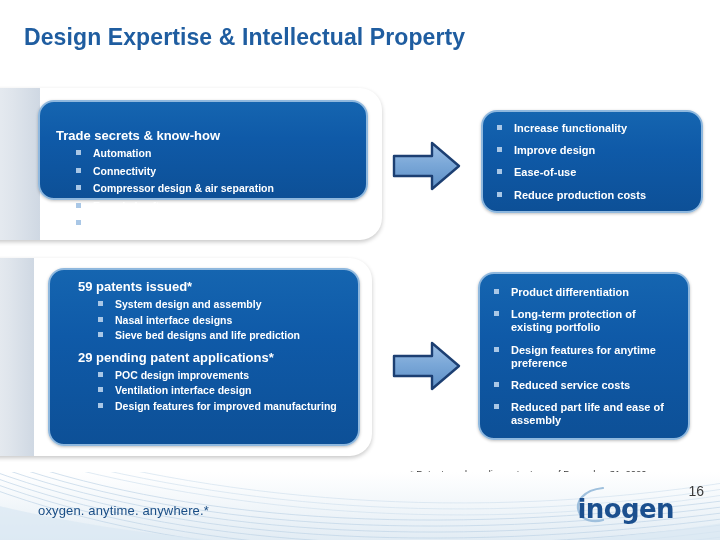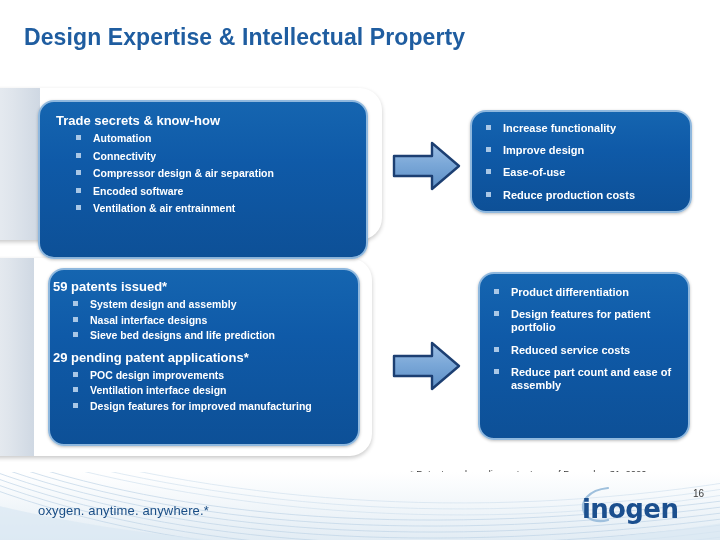--- a/index.html
+++ b/index.html
@@ -42,23 +42,23 @@
   
   .blue-box{
     position:absolute;
     background:linear-gradient(180deg,#1565b0 0%,#0f5aa8 38%,#0d5097 100%);
     border:2px solid #8fb8de;
     border-radius:16px;
     box-sizing:border-box;
     color:#ffffff;
     box-shadow:0 1px 3px rgba(0,0,0,.25);
   }
-  #box-trade{left:38px;top:100px;width:330px;height:159px;padding:10px 12px 8px 16px;}
-  #box-benefits-1{left:470px;top:110px;width:222px;height:103px;padding:10px 10px 8px 14px;}
-  #box-patents{left:48px;top:268px;width:312px;height:178px;padding:8px 10px 6px 3px;}
+  #box-trade{left:38px;top:100px;width:330px;height:100px;padding:25px 12px 8px 16px;}
+  #box-benefits-1{left:481px;top:110px;width:222px;height:103px;padding:10px 10px 8px 14px;}
+  #box-patents{left:48px;top:268px;width:312px;height:178px;padding:8px 10px 6px 28px;}
   #box-benefits-2{left:478px;top:272px;width:212px;height:168px;padding:12px 10px 23px 14px;}
 
   .box-heading{
     font-size:13px;font-weight:bold;color:#ffffff;
     margin:2px 0 3px 0;line-height:1.15;
   }
   .box-heading.second{margin-top:9px;}
 
   ul.bl{list-style:none;margin:0;padding:0;}
   ul.bl.indent{margin-left:20px;}
@@ -97,21 +97,21 @@
     font-size:13px;color:#1a4e86;letter-spacing:.15px;white-space:nowrap;
   }
   #logo-wrap{position:absolute;right:16px;bottom:18px;display:flex;align-items:flex-end;gap:7px;}
   #logo{position:relative;width:104px;height:30px;}
   #logo-text{
     position:absolute;left:0;bottom:-2px;
     font-size:26px;font-weight:bold;color:#1b4f8e;letter-spacing:-.6px;
     font-family:"DejaVu Sans", sans-serif;
   }
   #logo-swoosh{position:absolute;left:-4px;top:-8px;}
-  #page-number{font-size:10px;color:#3b3b3b;padding-bottom:23px;}
+  #page-number{font-size:14px;color:#3b3b3b;padding-bottom:23px;}
 </style>
 </head>
 <body>
 
 <div id="slide">
 
   <div id="slide-title">Design Expertise &amp; Intellectual Property</div>
 
   <div class="outer-shell one">
     <div class="shell-strip"></div>
@@ -178,23 +178,24 @@
           <stop offset="100%" stop-color="#5d8fc6"></stop>
         </linearGradient>
       </defs>
       <polygon points="2,16 40,16 40,3 67,26 40,49 40,36 2,36" fill="url(#arrGrad2)" stroke="#1c3f72" stroke-width="2.4" stroke-linejoin="round"></polygon>
     </svg>
   </div>
 
   <div class="blue-box" id="box-benefits-2">
     <ul class="bl airy big">
       <li>Product differentiation</li>
-      <li>Design features for patient portfolio</li>
+      <li>Long-term protection of existing portfolio</li>
+      <li>Design features for anytime preference</li>
       <li>Reduced service costs</li>
-      <li>Reduce part count and ease of assembly</li>
+      <li>Reduced part life and ease of assembly</li>
     </ul>
   </div>
 
   <div id="footnote">* Patents and pending patents as of December 31, 2020</div>
 
   <div id="footer">
     <svg id="footer-swoosh" viewBox="0 0 720 114" preserveAspectRatio="none">
       <g fill="none" stroke="#bed3e6" stroke-width="0.8" opacity="0.85">
         <path d="M-10,26 C180,96 430,112 730,74"></path>
         <path d="M-10,32 C180,102 430,118 730,80"></path>

